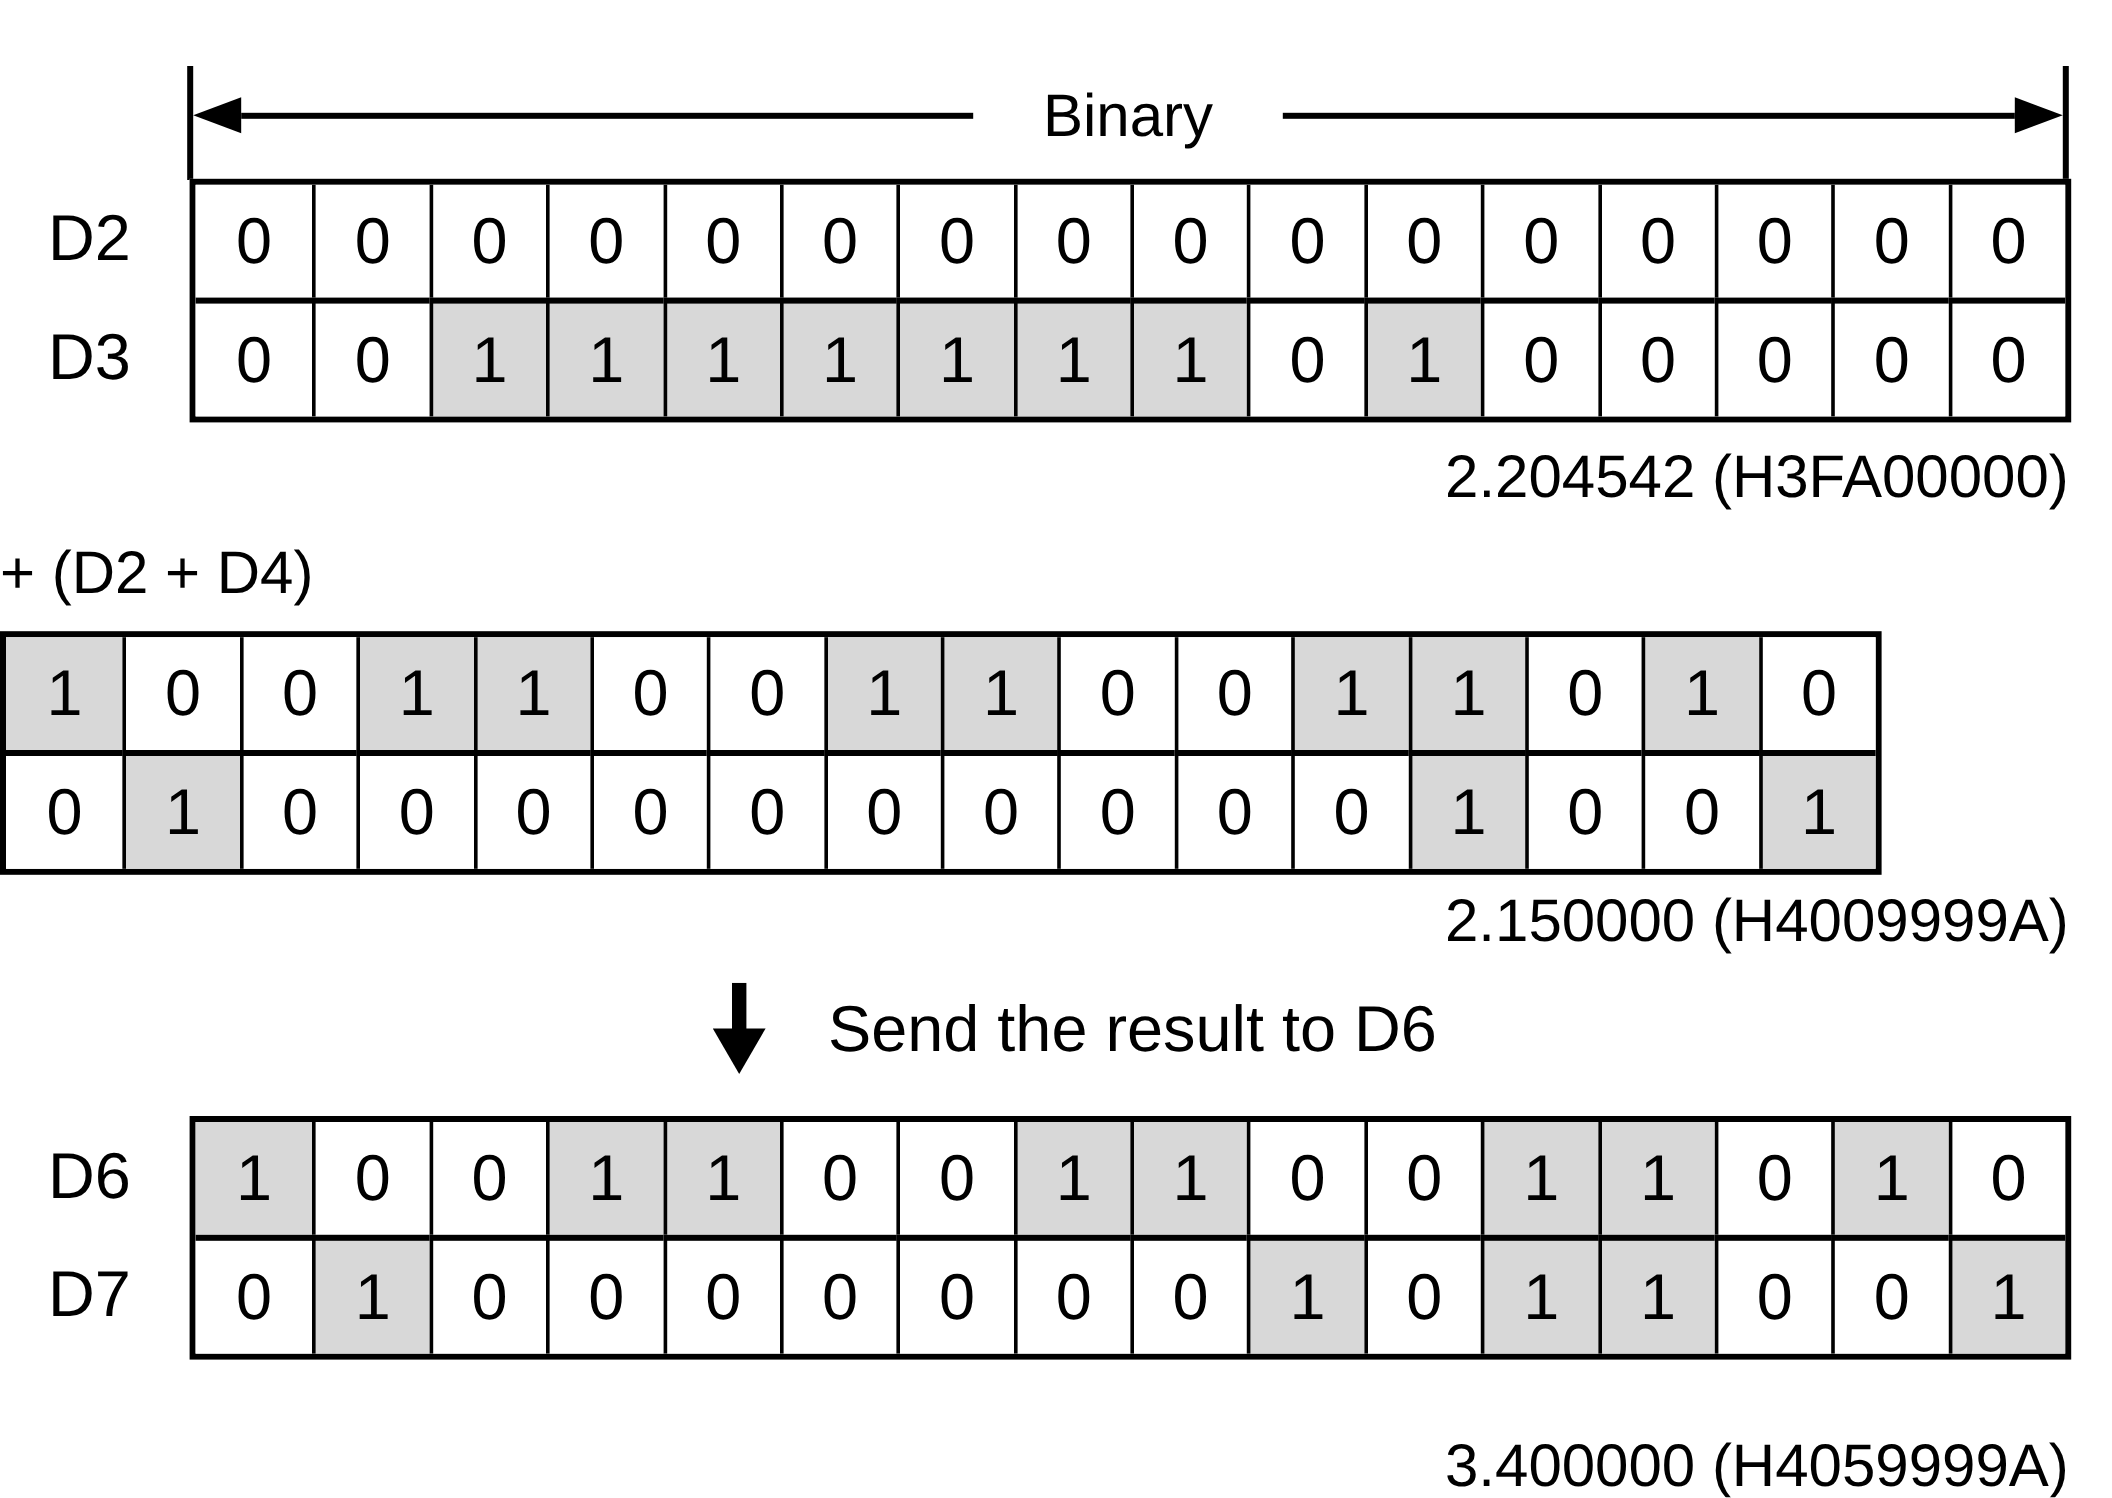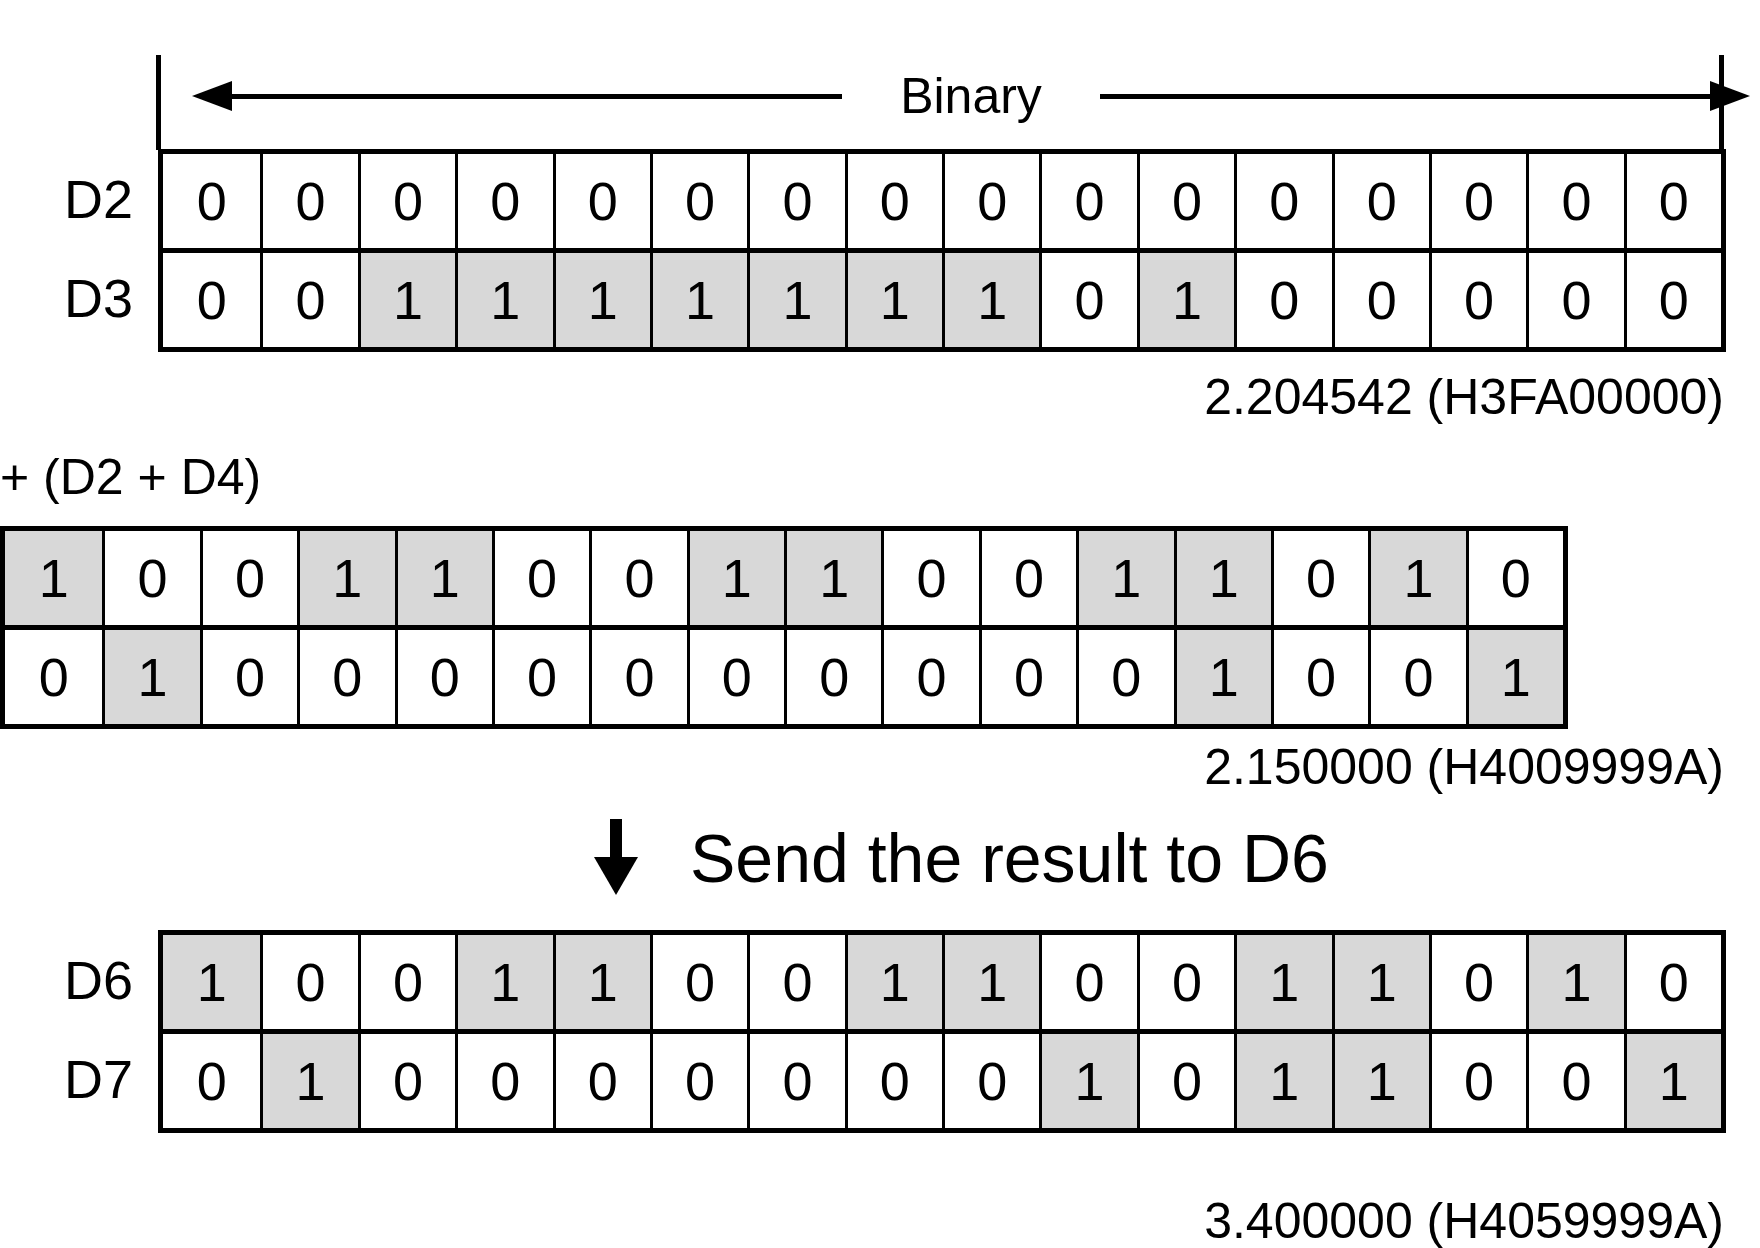--- a/index.html
+++ b/index.html
@@ -8,42 +8,42 @@
     font-family:"Liberation Sans","DejaVu Sans",sans-serif; color:#000;
     overflow:hidden;
   }
 
   
   .tick { position:absolute; top:55px; width:5px; height:95px; background:#000; }
   .tick.left  { left:156px; }
   .tick.right { left:1719px; }
   .arrow-row {
     position:absolute; left:161px; width:1558px; top:73px; height:46px;
-    display:flex; align-items:center;padding-left:31px;
+    display:flex; align-items:center;
   }
   .arrow { flex:1; display:flex; align-items:center; min-width:0; }
   .shaft { flex:1; height:5px; background:#000; }
   .head-left {
     width:0; height:0;
     border-top:15px solid transparent; border-bottom:15px solid transparent;
     border-right:40px solid #000;
   }
   .head-right {
     width:0; height:0;
     border-top:15px solid transparent; border-bottom:15px solid transparent;
     border-left:40px solid #000;
   }
   .binary-label { font-size:50px; line-height:1; padding:0 58px; white-space:nowrap; }
 
   
   .table-block { position:absolute; left:0; display:flex; }
   .row-labels { width:158px; box-sizing:border-box; }
   .row-label {
     height:99px; display:flex; align-items:center;
-    padding-left:64px; box-sizing:border-box;
+    padding-left:40px; box-sizing:border-box;
     font-size:54px; line-height:1;
   }
   .bit-grid {
     width:1568px; box-sizing:border-box;
     display:grid; grid-template-columns:repeat(16,1fr);
     grid-template-rows:94px 99px;
     border:5px solid #000; background:#fff;
   }
   .bit-cell {
     display:flex; align-items:center; justify-content:center;
@@ -61,21 +61,21 @@
   .result.r2 { top:742px; }
   .result.r3 { top:1148px;margin-top:48px; }
   .operation {
     position:absolute; top:452px; left:0; width:1760px; text-align:left;
     font-size:50px; line-height:1;
   }
   .send-row {
     position:absolute; top:818px; left:588px; height:80px;
     display:flex; align-items:center; gap:46px;
   }
-  .send-label { font-size:68px; line-height:1; white-space:nowrap; }
+  .send-label { font-size:54px; line-height:1; white-space:nowrap; }
   .down-arrow-svg { display:block; }
 
   .t1 { top:149px; }
   .t2 { top:526px; }
   .t3 { top:930px;justify-content:center; }
 </style>
 </head>
 <body>
 
 <div class="canvas">

